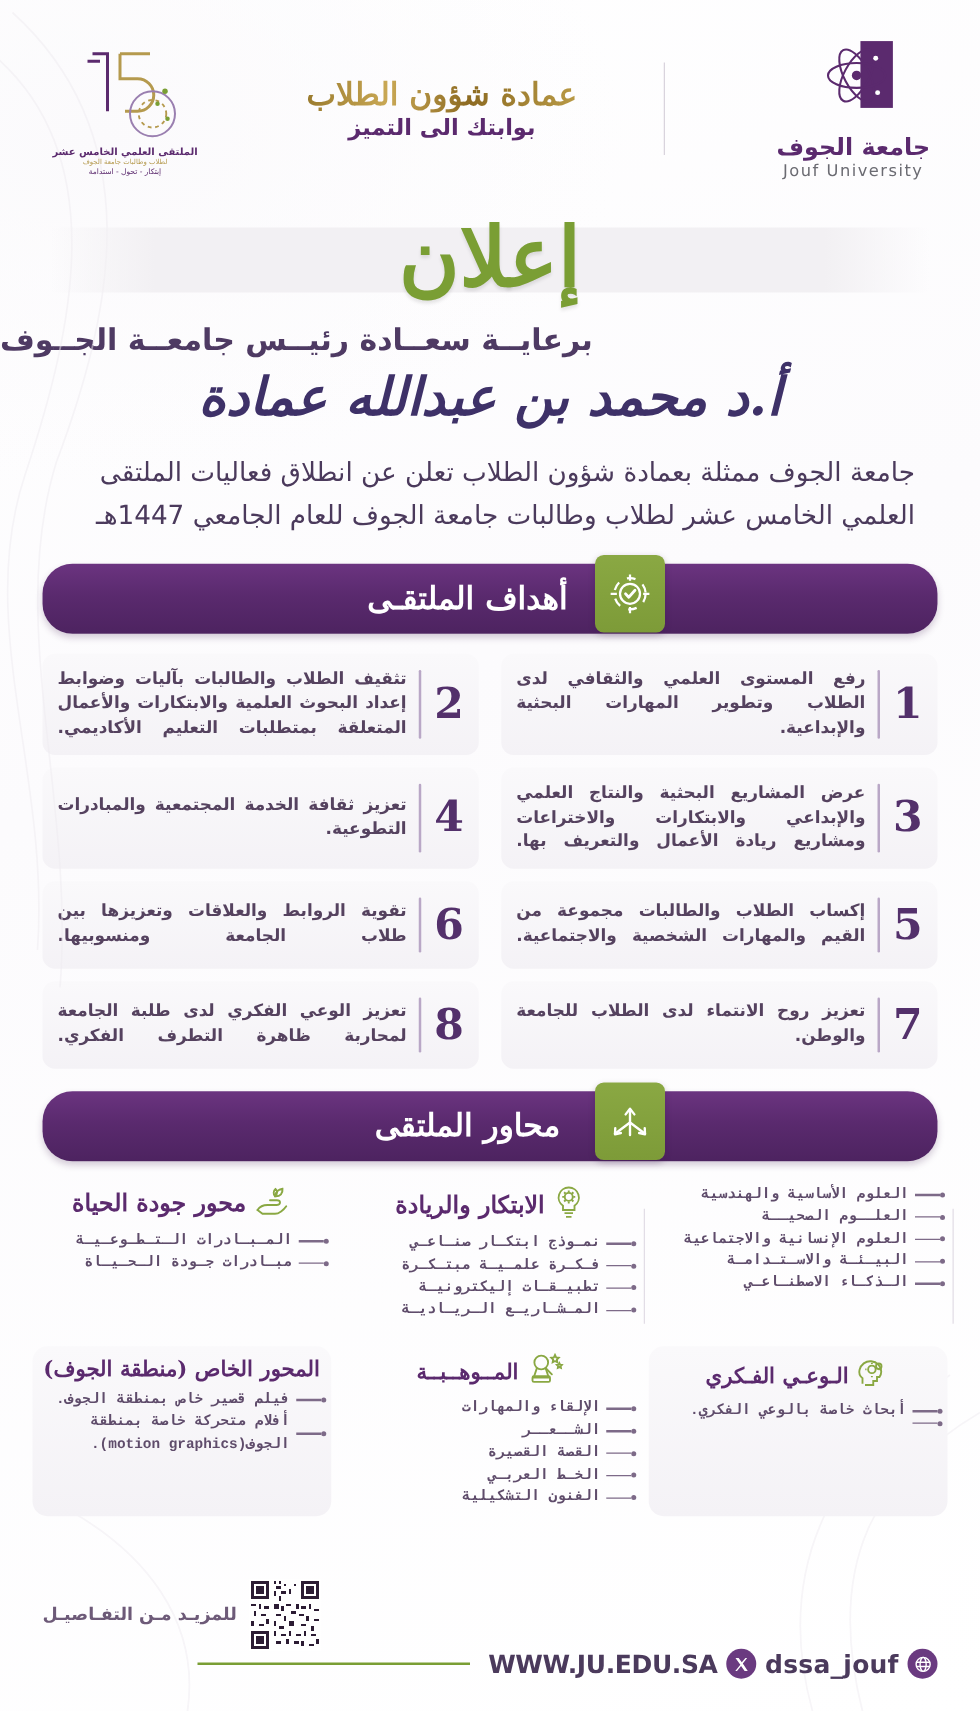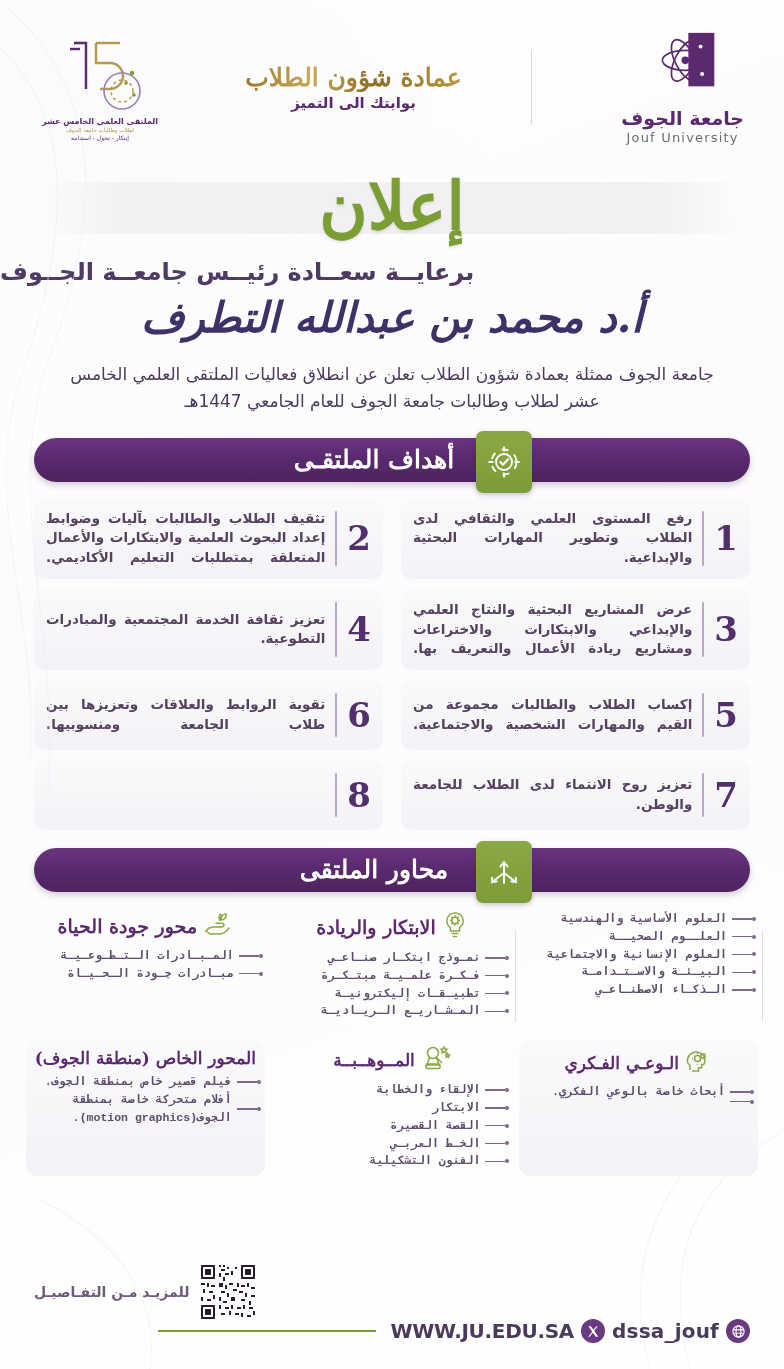--- a/index.html
+++ b/index.html
@@ -49,21 +49,21 @@
   .divider-v { width: 1px; height: 74px; background: #d9d4dd; margin: 0 4px; align-self: center; }
 
   .dssa-logo { display: flex; flex-direction: column; align-items: center; margin-right: -20px; }
   .dssa-logo .line1 {
     font-size: 25px; font-weight: 700; letter-spacing: -1px;
     background: linear-gradient(90deg, #9a7b2e 0%, #c9a855 30%, #8d6b22 60%, #b99a46 100%);
     -webkit-background-clip: text; background-clip: text; color: transparent;
     font-family: "DejaVu Serif", "Liberation Serif", serif;
   }
   .dssa-logo .line2 {
-    font-size: 15px; font-weight: 700; color: #5b2a6e; margin-top: 2px; letter-spacing: -.5px;
+    font-size: 18px; font-weight: 700; color: #5b2a6e; margin-top: 2px; letter-spacing: -.5px;
   }
 
   .anniv-logo { display: flex; flex-direction: column; align-items: center; }
   .anniv-logo .num-row { display: flex; align-items: flex-start; }
   .anniv-logo .sub1 { font-size: 8px; color: #5b2a6e; margin-top: 2px; font-weight: 700;}
   .anniv-logo .sub2 { font-size: 5.5px; color: #b59a4e; margin-top: 1px;}
   .anniv-logo .sub3 { font-size: 6px; color: #5b2a6e; margin-top: 1px; letter-spacing: .6px;}
 
   
   .title-wrap {
@@ -105,32 +105,31 @@
     font-family: "DejaVu Serif", "Liberation Serif", serif;
     font-weight: 700;
     font-style: italic;
     letter-spacing: -2px;
     line-height: 1.35;
   }
 
   
   .intro {
     margin: 14px 52px 0 52px;
-    text-align: center;
-    font-size: 17px;
+    font-size: 21px;
     line-height: 1.62;
     color: #4b3a5c;
     font-weight: 500;
   }
 
   
   .banner {
     position: relative;
     margin: 22px 34px 0 34px;
-    height: 44px;
+    height: 56px;
     background: linear-gradient(180deg, #6b3480 0%, #5a2a6e 45%, #4d2360 100%);
     border-radius: 24px;
     display: flex;
     align-items: center;
     justify-content: center;
     box-shadow: 0 3px 6px rgba(60,25,75,.22);
   }
   .banner .label {
     color: #ffffff;
     font-size: 25px;
@@ -341,21 +340,21 @@
       <div class="sub3">إبتكار - تحول - استدامة</div>
     </div>
   </div>
 
   <div class="title-wrap">
     <div class="title-band"></div>
     <div class="title-ar">إعلان</div>
   </div>
 
   <div class="patronage">برعايــة سعــادة رئيــس جامعــة الجــوف</div>
-  <div class="patron-name">أ.د محمد بن عبدالله التطرف</div>
+  <div class="patron-name">أ.د محمد بن عبدالله عمادة</div>
 
   <div class="intro">جامعة الجوف ممثلة بعمادة شؤون الطلاب تعلن عن انطلاق فعاليات الملتقى العلمي الخامس عشر لطلاب وطالبات جامعة الجوف للعام الجامعي 1447هـ</div>
 
   <div class="banner">
     <div class="label">أهداف الملتقـى</div>
     <div class="badge">
       <svg width="34" height="34" viewBox="0 0 34 34" fill="none" stroke="#ffffff" stroke-width="1.8">
         <circle cx="17" cy="17" r="8"></circle>
         <circle cx="17" cy="17" r="12.5" stroke-dasharray="7 7"></circle>
         <path d="M17 1.5v5M17 27.5v5M1.5 17h5M27.5 17h5"></path>
@@ -396,20 +395,21 @@
       <div class="txt">تقوية الروابط والعلاقات وتعزيزها بين طلاب الجامعة ومنسوبيها.</div>
     </div>
     <div class="goal">
       <div class="num">7</div>
       <div class="bar"></div>
       <div class="txt">تعزيز روح الانتماء لدى الطلاب للجامعة والوطن.</div>
     </div>
     <div class="goal">
       <div class="num">8</div>
       <div class="bar"></div>
+      <div class="txt">تعزيز الوعي الفكري لدى طلبة الجامعة لمحاربة ظاهرة التطرف الفكري.</div>
     </div>
   </div>
 
   <div class="banner" style="margin-top:18px;">
     <div class="label">محاور الملتقى</div>
     <div class="badge">
       <svg width="32" height="34" viewBox="0 0 32 34" fill="none" stroke="#ffffff" stroke-width="1.9" stroke-linecap="round" stroke-linejoin="round">
         <path d="M16 28V8"></path>
         <path d="M16 18L4 27"></path>
         <path d="M16 18l12 9"></path>
@@ -538,25 +538,25 @@
             <path d="M16 14l4.5 4.5" stroke-linecap="round"></path>
             <path d="M23 3l.9 1.9 2.1.3-1.5 1.5.35 2.1L23 7.8l-1.85 1 .35-2.1L20 5.2l2.1-.3z"></path>
             <path d="M26.5 9.5l.6 1.2 1.4.2-1 1 .24 1.4-1.24-.66-1.24.66.24-1.4-1-1 1.4-.2z"></path>
           </svg>
         </span>
         <span class="t">المــوهــبــة</span>
       </div>
       <ul>
         <li>
             <span class="dash"></span>
-            <span class="lt">الإلقاء والخطابة</span>
-          </li>
-        <li>
-            <span class="dash"></span>
-            <span class="lt">الابتكار</span>
+            <span class="lt">الإلقاء والمهارات</span>
+          </li>
+        <li>
+            <span class="dash"></span>
+            <span class="lt">الشــعــر</span>
           </li>
         <li>
             <span class="dash"></span>
             <span class="lt">القصة القصيرة</span>
           </li>
         <li>
             <span class="dash"></span>
             <span class="lt">الخـط العربـي</span>
           </li>
         <li>

